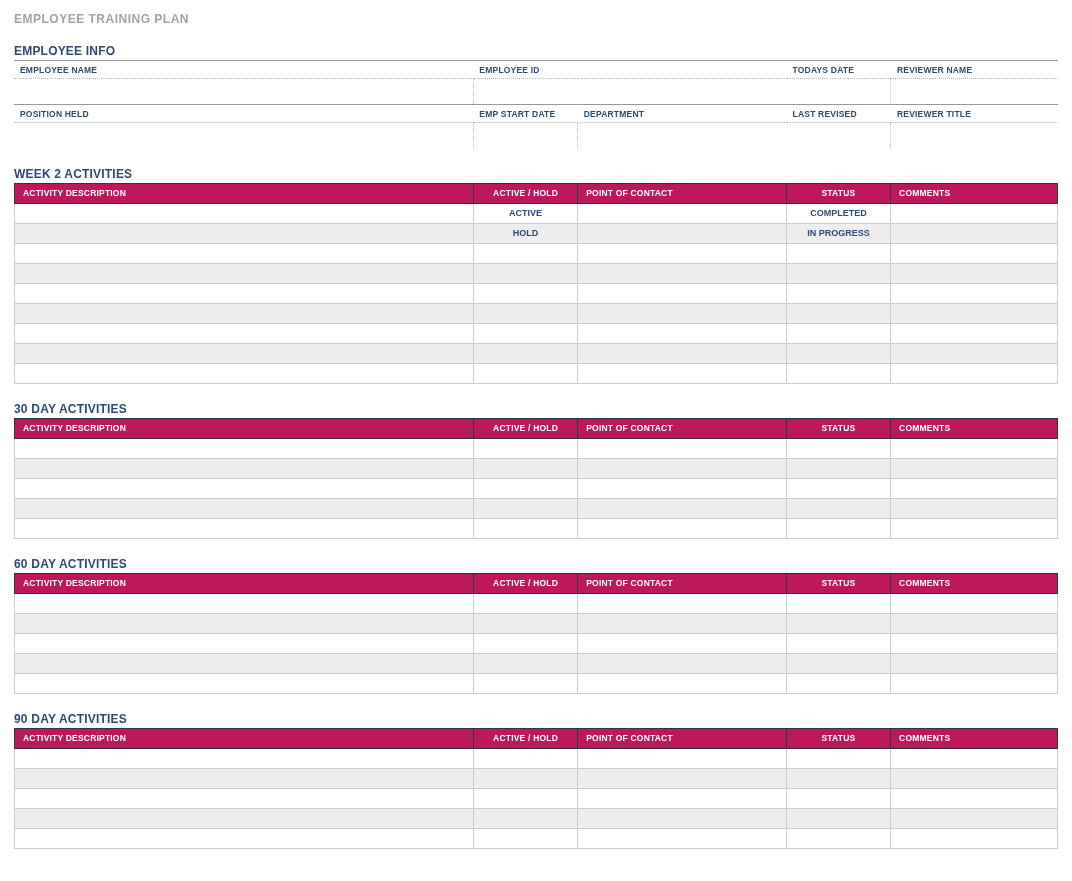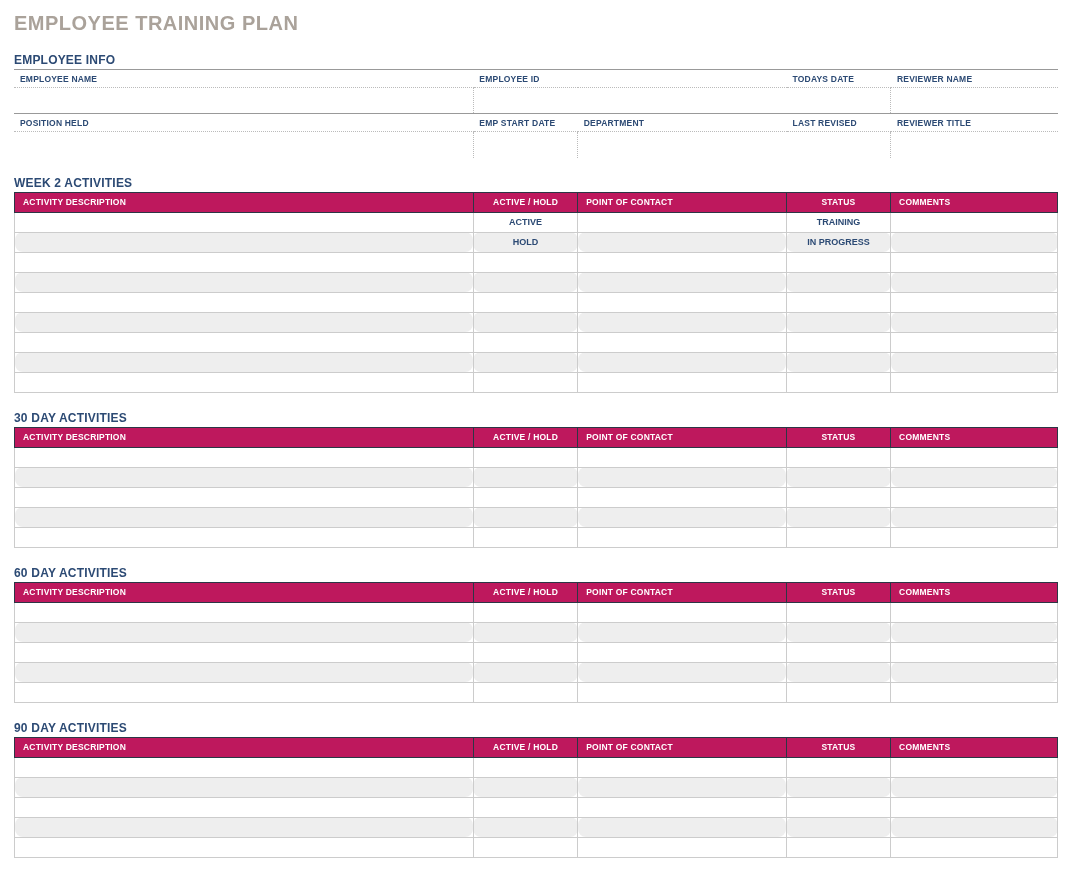--- a/index.html
+++ b/index.html
@@ -5,21 +5,21 @@
   * { box-sizing: border-box; margin: 0; padding: 0; }
   body {
     font-family: Arial, Helvetica, sans-serif;
     background: #fff;
     width: 1072px;
     padding: 12px 14px;
     font-size: 10px;
     color: #333;
   }
   .page-title {
-    font-size: 20px;
+    font-size: 12px;
     font-weight: bold;
     color: #aaa29a;
     letter-spacing: 0.5px;
     margin-bottom: 14px;
   }
   .section-title {
     font-size: 12px;
     font-weight: bold;
     color: #2c4a74;
     margin-top: 18px;
@@ -79,21 +79,20 @@
   .act-table td {
     border: 1px solid #ccc;
     padding: 3px 8px;
     height: 20px;
     font-size: 9px;
     font-weight: bold;
     color: #2c4a74;
   }
   .act-table tr.alt td {
     background: #eeeeee;
-    border-radius: 8px;
   }
   .act-table .col-desc    { width: 44%; }
   .act-table .col-active  { width: 10%; }
   .act-table .col-contact { width: 20%; }
   .act-table .col-status  { width: 10%; }
   .act-table .col-comment { width: 16%; }
 </style>
 </head>
 <body>
 
@@ -156,21 +155,21 @@
     <th>POINT OF CONTACT</th>
     <th class="center">STATUS</th>
     <th>COMMENTS</th>
   </tr>
     </thead>
   <tbody>
       <tr>
         <td></td>
         <td class="center">ACTIVE</td>
         <td></td>
-        <td class="center">TRAINING</td>
+        <td class="center">COMPLETED</td>
         <td></td>
       </tr>
       <tr class="alt">
         <td></td>
         <td class="center">HOLD</td>
         <td></td>
         <td class="center">IN PROGRESS</td>
         <td></td>
       </tr>
       <tr>

